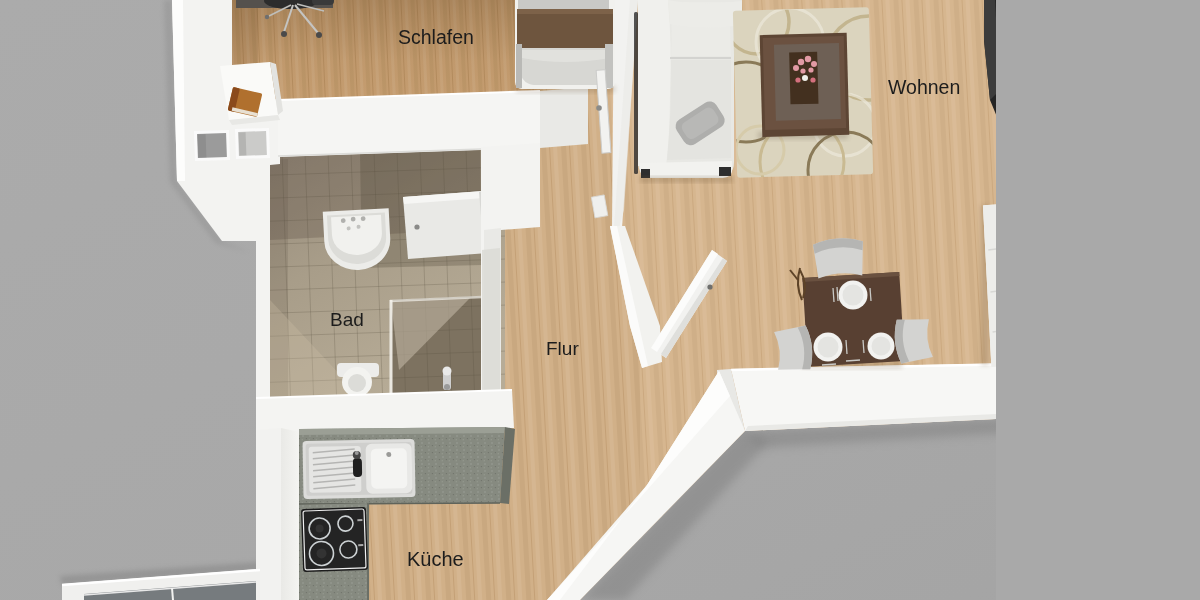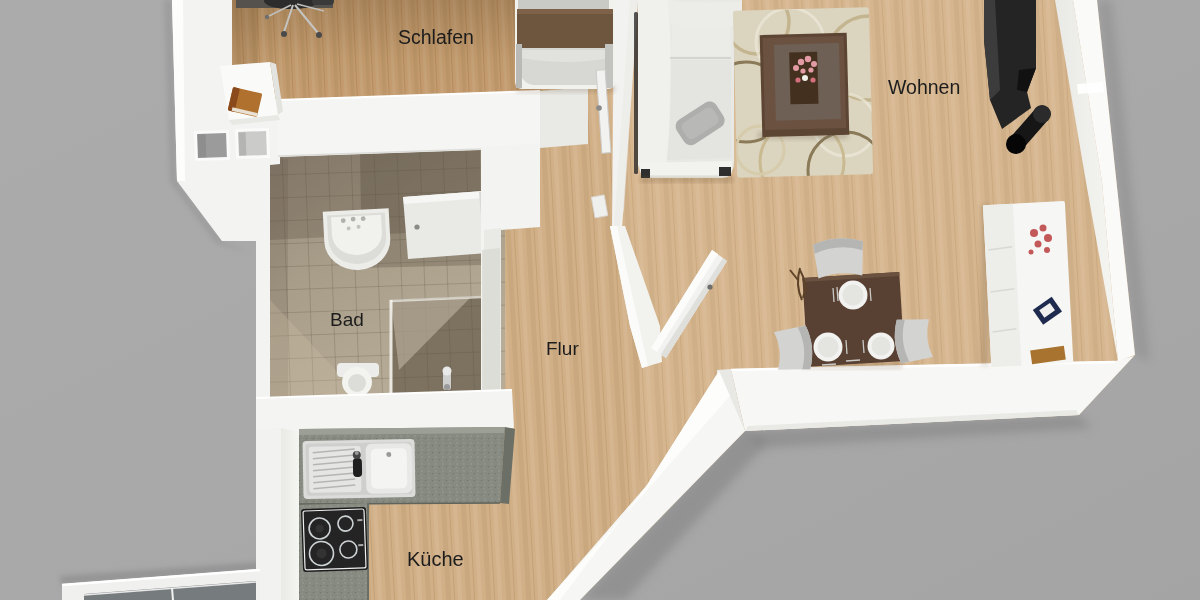--- a/index.html
+++ b/index.html
@@ -1,16 +1,16 @@
 <!DOCTYPE html>
 <html><head>
 <meta charset="utf-8">
 <style>
 html,body{margin:0;padding:0;background:#a9a9a9;}
-.stage{position:relative;width:1200px;height:600px;overflow:hidden;font-family:"Liberation Sans",sans-serif;}
+.stage{position:relative;width:996px;height:600px;overflow:hidden;font-family:"Liberation Sans",sans-serif;}
 svg{position:absolute;left:0;top:0;}
 </style>
 </head>
 <body>
 <div class="stage">
 <svg width="1200" height="600" viewBox="0 0 1200 600">
 <defs>
 <linearGradient id="bgg" x1="0" y1="0" x2="1" y2="1">
 <stop offset="0" stop-color="#ababab"></stop>
           <stop offset="0.6" stop-color="#a8a8a8"></stop>

